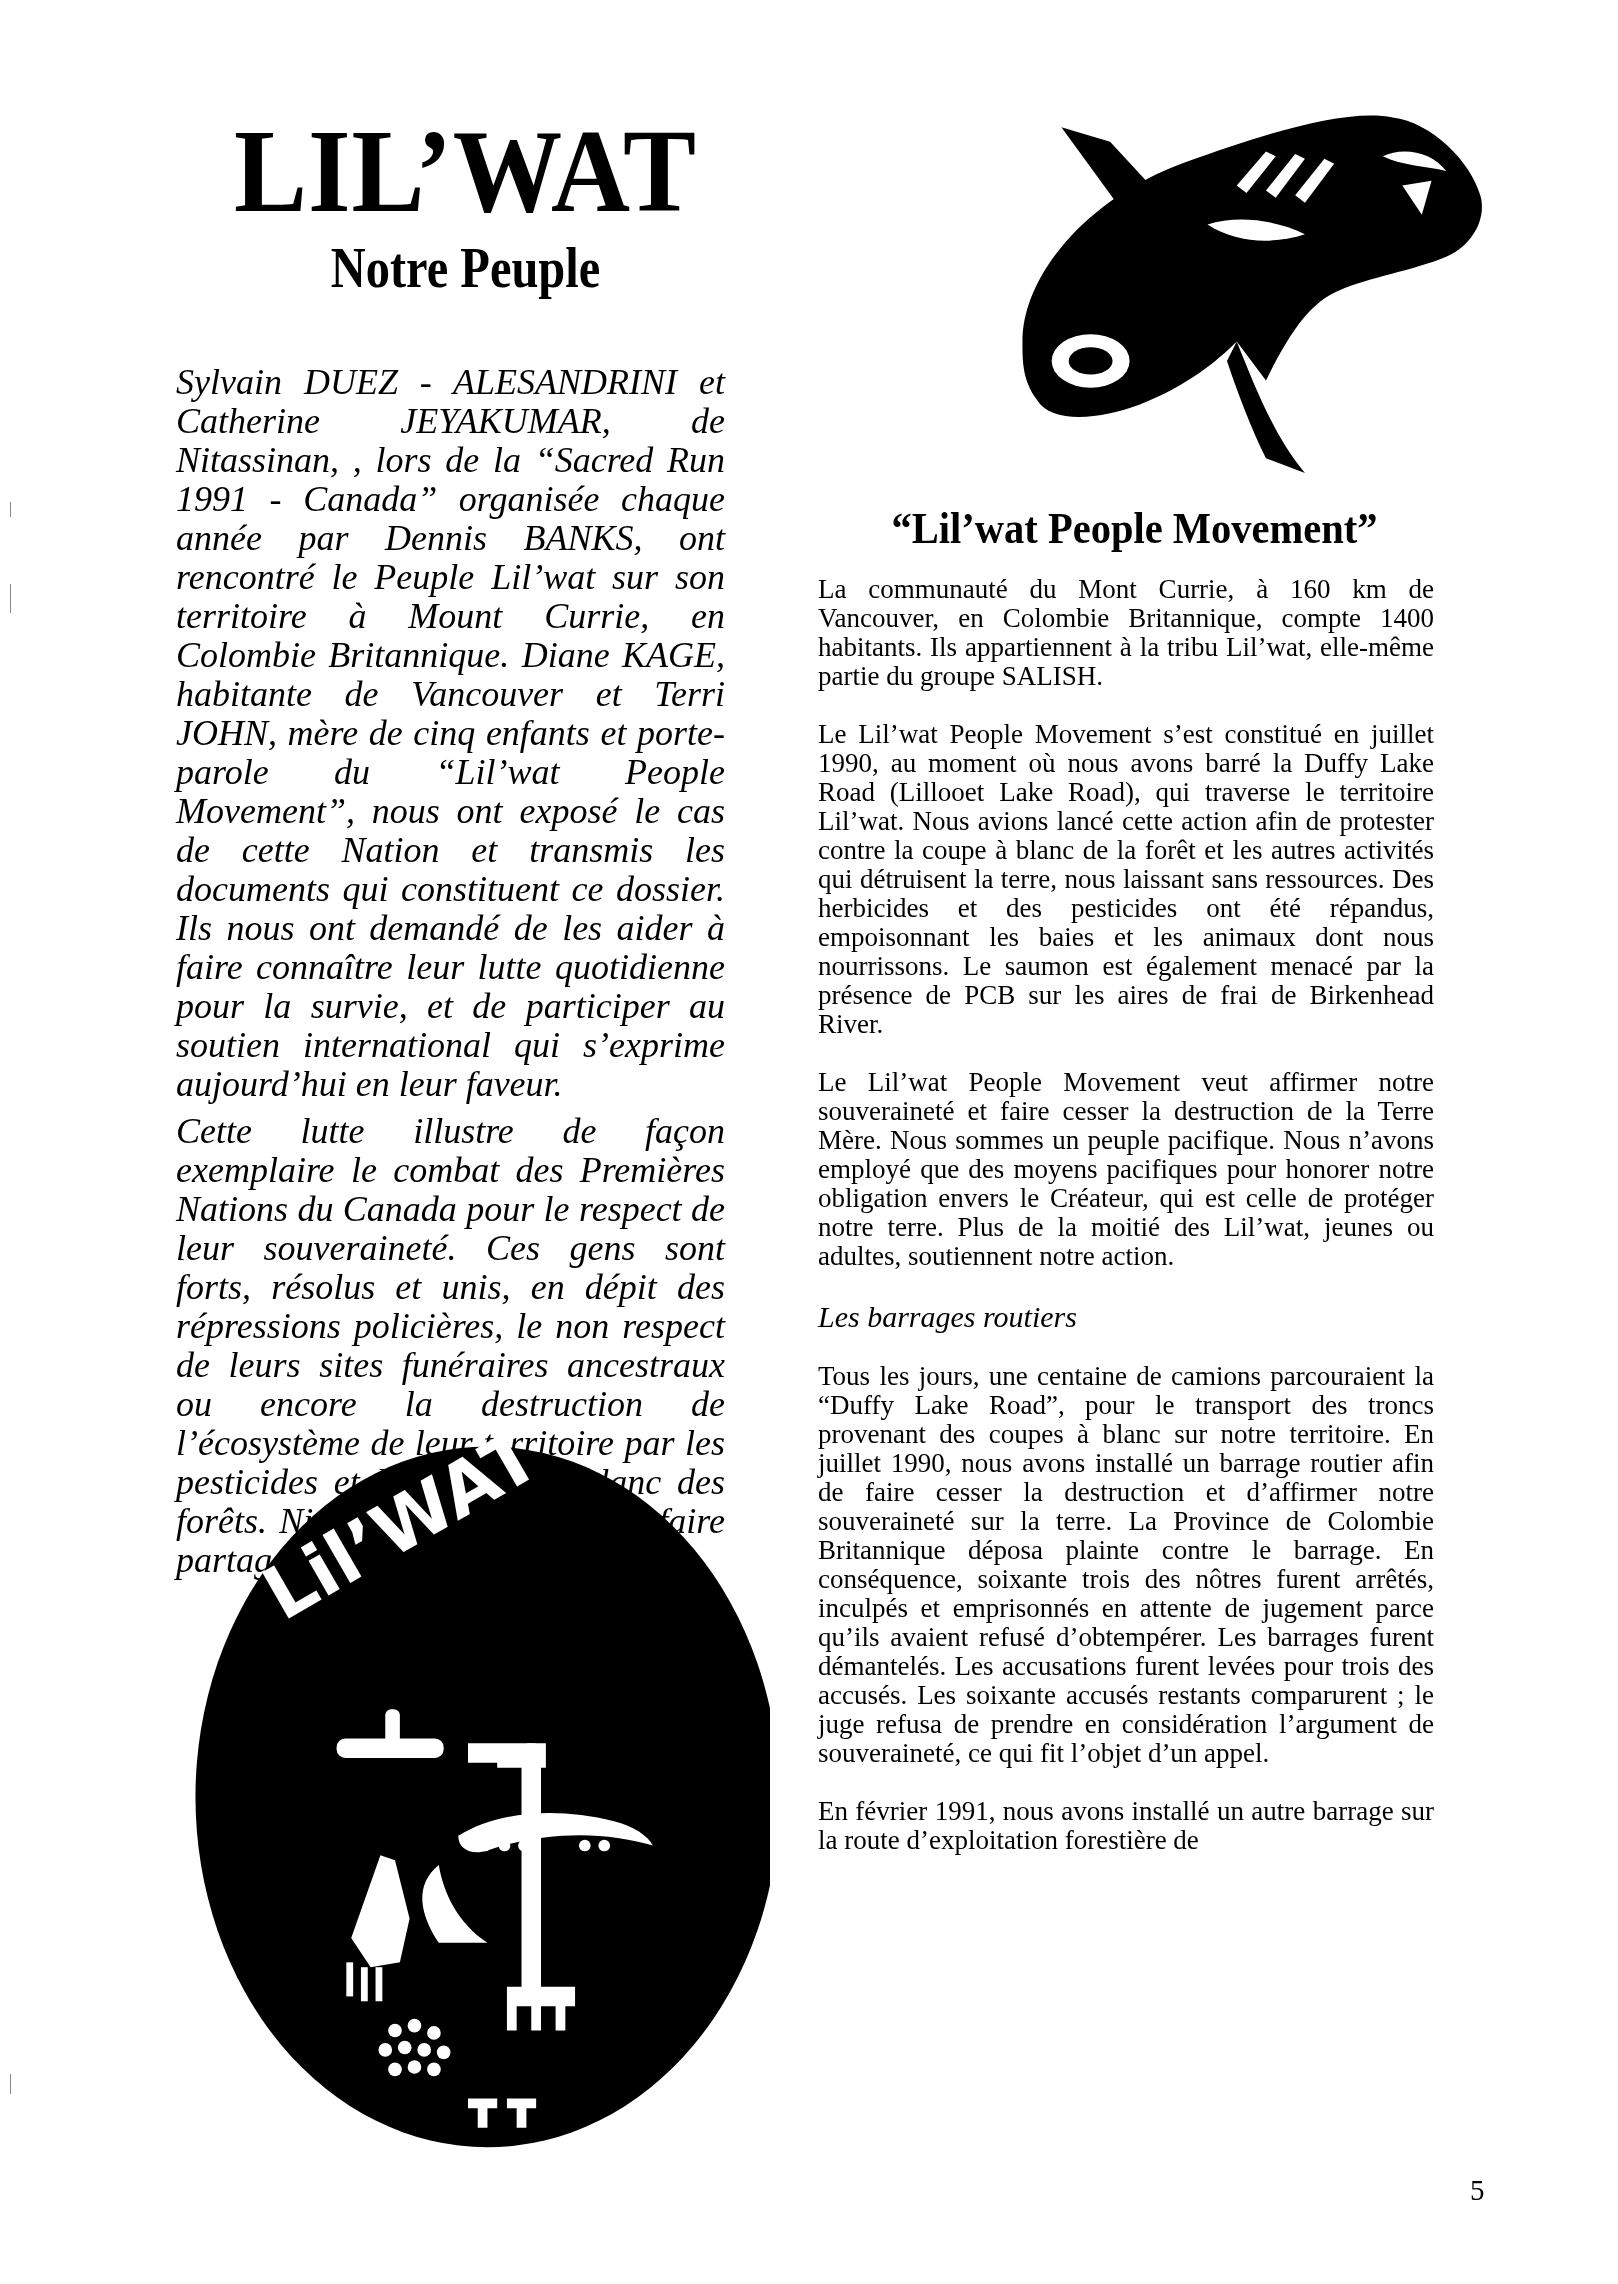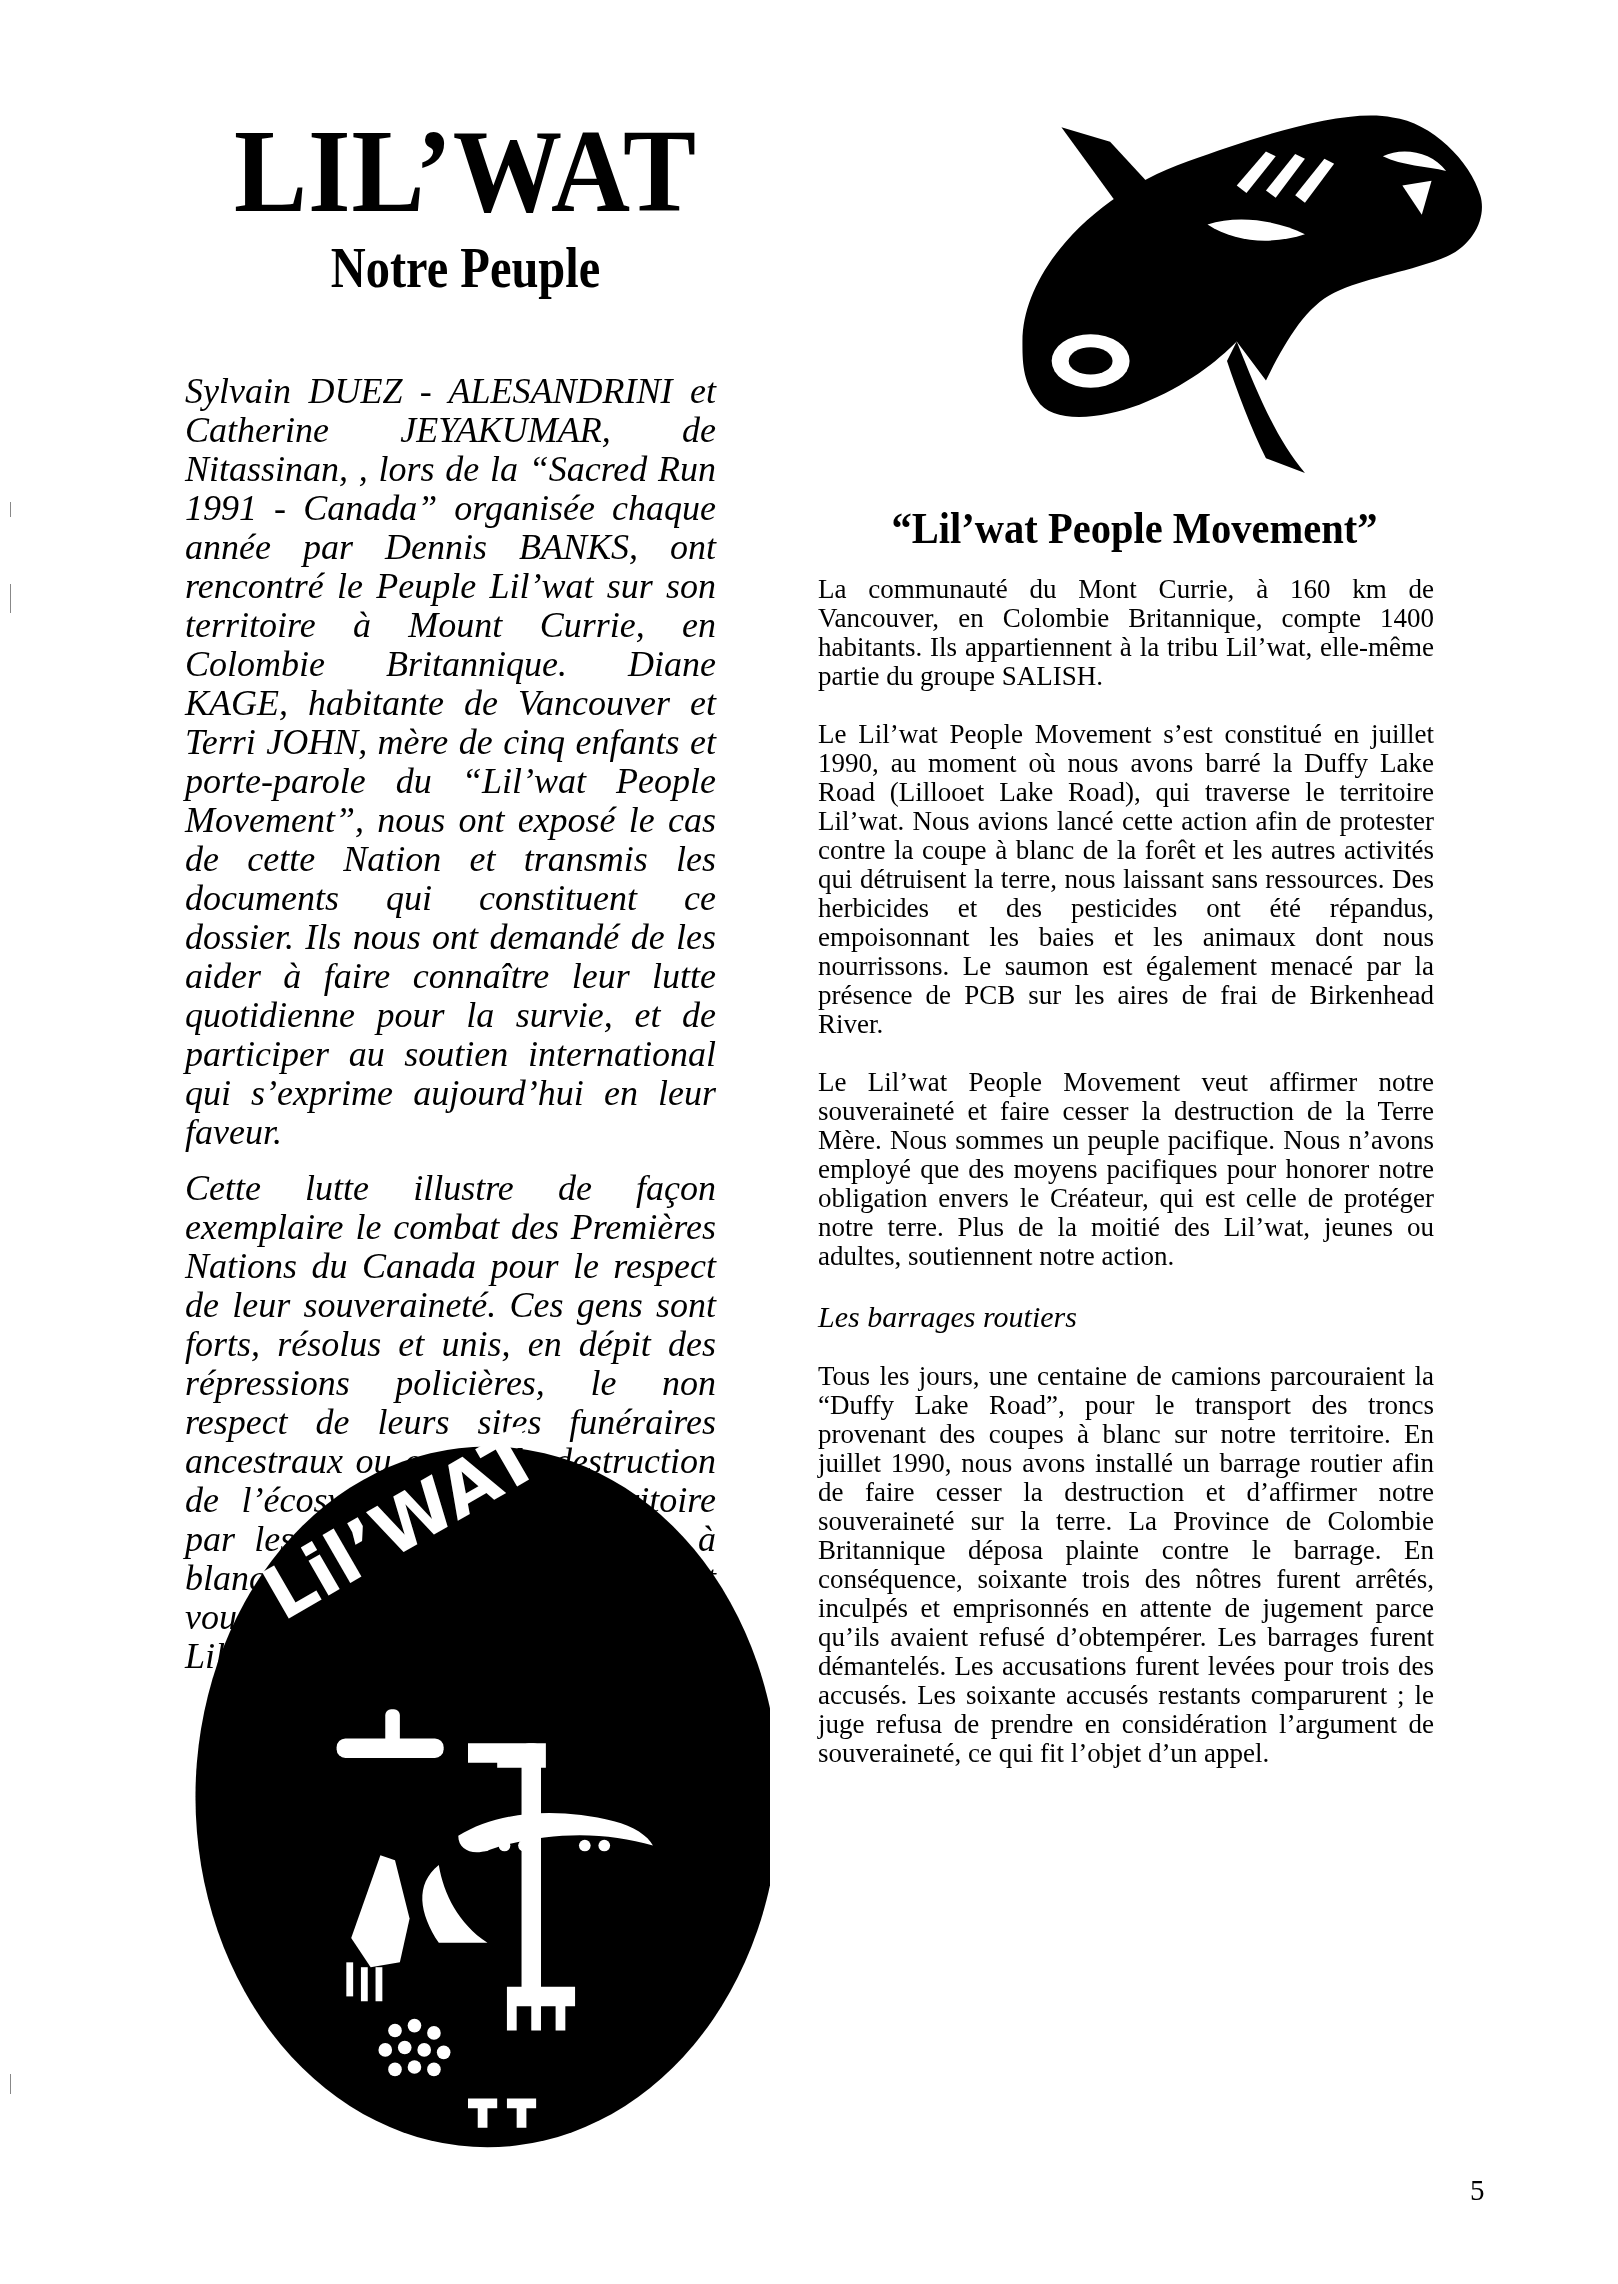--- a/index.html
+++ b/index.html
@@ -1,20 +1,20 @@
 <!DOCTYPE html>
 <html style="font-size:7.8px"><head>
 <meta charset="utf-8">
 <style>
   html, body { margin: 0; padding: 0; background: #ffffff; }
   body { width: 1618px; height: 2284px; position: relative; overflow: hidden; color: #000; font-family: "Liberation Serif", "DejaVu Serif", serif; }
   .page-title { position: absolute; left: 166px; top: 112px; width: 599px; text-align: center; font-weight: bold; font-size: 119px; line-height: 1; letter-spacing: 1px; margin: 0; transform: scaleX(0.92); transform-origin: center; }
   .page-subtitle { position: absolute; left: 166px; top: 239px; width: 599px; text-align: center; font-weight: bold; font-size: 57px; line-height: 1; margin: 0; transform: scaleX(0.85); }
   .intro { position: absolute; left: 168px; top: 355px; width: 565px; font-style: italic; font-size: 36px; line-height: 39px; text-align: justify; margin: 0; }
-  .intro p { margin: 17px; text-align: justify; }
+  .intro p { margin: 8px; text-align: justify; }
   .emblem { position: absolute; left: 166px; top: 1427px; width: 604px; height: 730px; }
   .fish { position: absolute; left: 964px; top: 88px; width: 526px; height: 390px; }
   .section-heading { position: absolute; left: 823px; top: 506px; width: 623px; text-align: center; font-weight: bold; font-size: 45px; line-height: 1; margin: 0; transform: scaleX(0.9); }
   .article { position: absolute; left: 818px; top: 575px; width: 616px; font-size: 27px; line-height: 29px; }
   .article p { margin: 0 0 29px 0; text-align: justify; }
   .article h3 { margin: 0 0 29px 0; font-style: italic; font-weight: normal; font-size: 30px; line-height: 1.1; }
   .page-number { position: absolute; left: 1470px; top: 2176px; font-size: 29px; line-height: 1; }
   .margin-mark { position: absolute; background: #888; width: 1.5px; }
 </style>
 </head>
@@ -47,20 +47,21 @@
 </svg>
 
 <h2 class="section-heading">“Lil’wat People Movement”</h2>
 
 <div class="article">
   <p>La communauté du Mont Currie, à 160 km de Vancouver, en Colombie Britannique, compte 1400 habitants. Ils appartiennent à la tribu Lil’wat, elle-même partie du groupe SALISH.</p>
   <p>Le Lil’wat People Movement s’est constitué en juillet 1990, au moment où nous avons barré la Duffy Lake Road (Lillooet Lake Road), qui traverse le territoire Lil’wat. Nous avions lancé cette action afin de protester contre la coupe à blanc de la forêt et les autres activités qui détruisent la terre, nous laissant sans ressources. Des herbicides et des pesticides ont été répandus, empoisonnant les baies et les animaux dont nous nourrissons. Le saumon est également menacé par la présence de PCB sur les aires de frai de Birkenhead River.</p>
   <p>Le Lil’wat People Movement veut affirmer notre souveraineté et faire cesser la destruction de la Terre Mère. Nous sommes un peuple pacifique. Nous n’avons employé que des moyens pacifiques pour honorer notre obligation envers le Créateur, qui est celle de protéger notre terre. Plus de la moitié des Lil’wat, jeunes ou adultes, soutiennent notre action.</p>
   <h3>Les barrages routiers</h3>
   <p>Tous les jours, une centaine de camions parcouraient la “Duffy Lake Road”, pour le transport des troncs provenant des coupes à blanc sur notre territoire. En juillet 1990, nous avons installé un barrage routier afin de faire cesser la destruction et d’affirmer notre souveraineté sur la terre. La Province de Colombie Britannique déposa plainte contre le barrage. En conséquence, soixante trois des nôtres furent arrêtés, inculpés et emprisonnés en attente de jugement parce qu’ils avaient refusé d’obtempérer. Les barrages furent démantelés. Les accusations furent levées pour trois des accusés. Les soixante accusés restants comparurent ; le juge refusa de prendre en considération l’argument de souveraineté, ce qui fit l’objet d’un appel.</p>
+  <p>En février 1991, nous avons installé un autre barrage sur la route d’exploitation forestière de</p>
 </div>
 
 <svg class="emblem" viewBox="0 0 1240 1500">
   <ellipse cx="660" cy="760" rx="600" ry="720" fill="#000"></ellipse>
   <text x="0" y="0" fill="#fff" font-family="DejaVu Sans, sans-serif" font-weight="bold" font-size="150" transform="translate(240 400) rotate(-30)">Lil’WAT</text>
   <g fill="#fff">
     <rect x="350" y="640" width="220" height="40" rx="18"></rect>
     <rect x="450" y="580" width="30" height="80" rx="12"></rect>
     <path d="M620 650 L 780 650 L 780 700 L 680 700 L 680 690 L 620 690 Z"></path>
     <rect x="730" y="650" width="40" height="520" rx="15"></rect>

